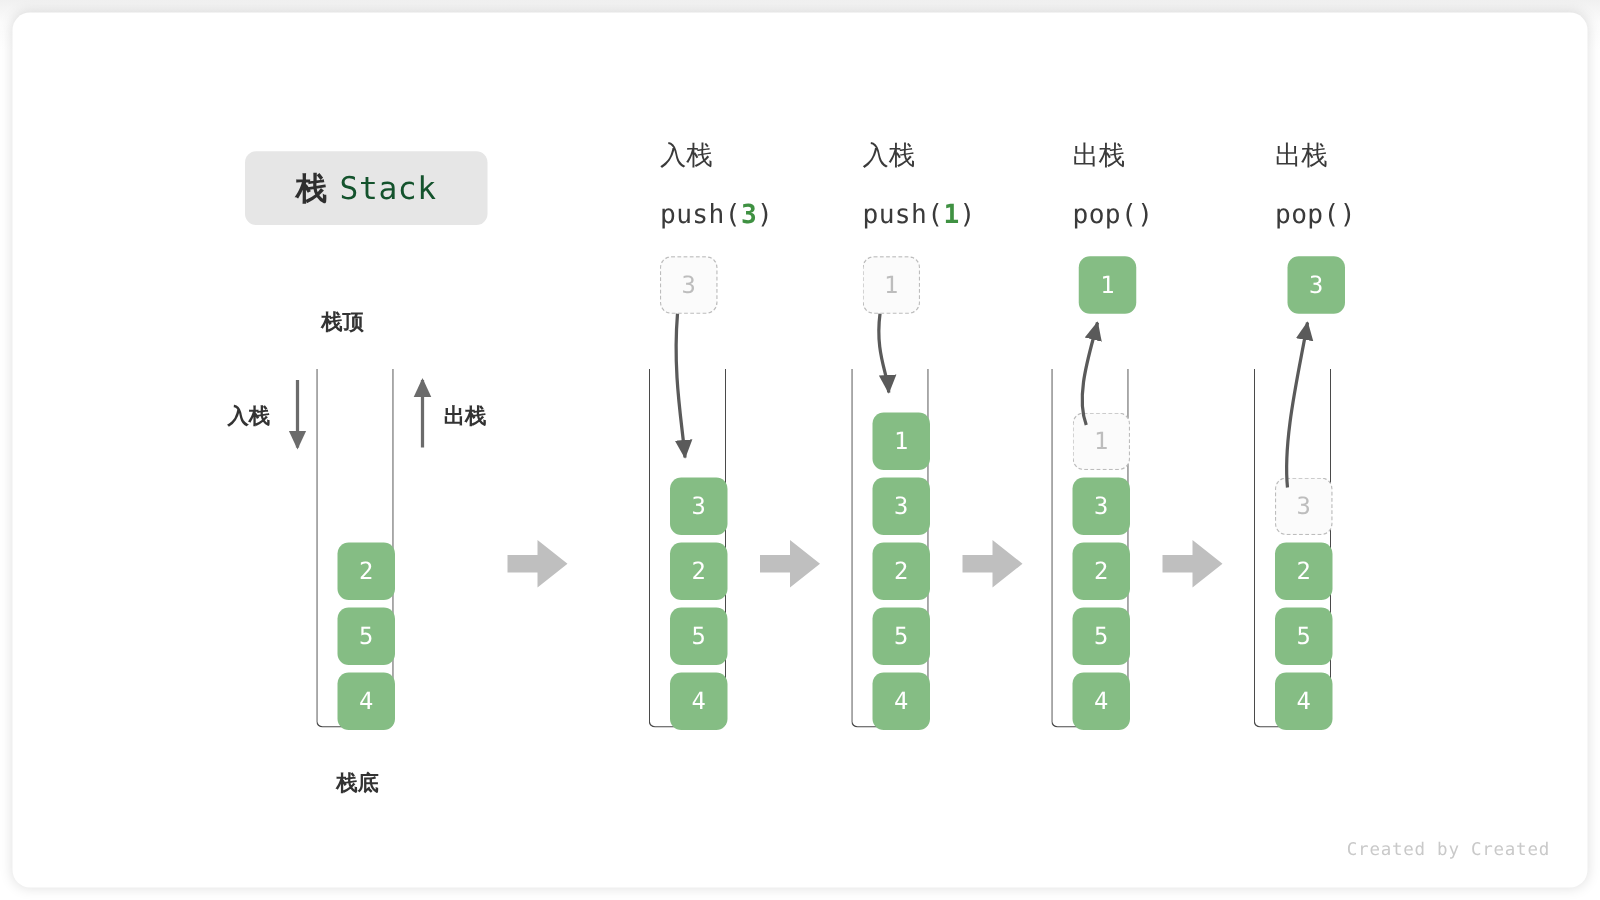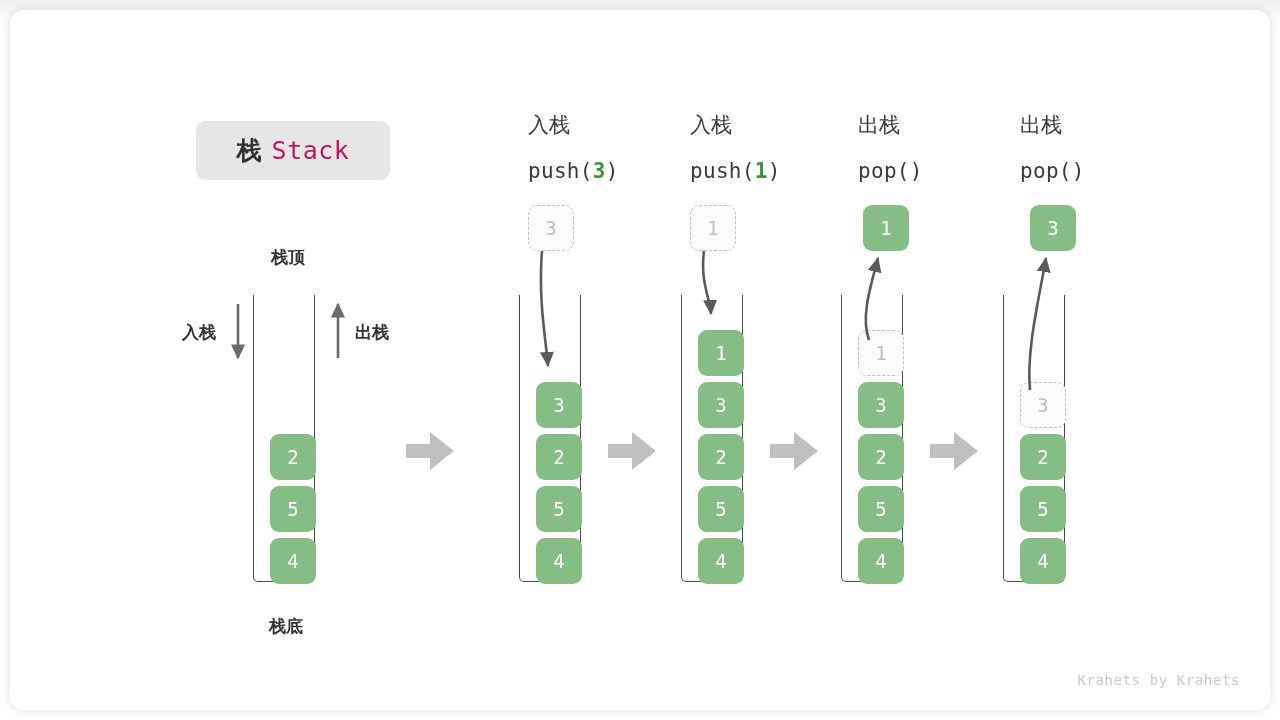--- a/index.html
+++ b/index.html
@@ -46,21 +46,21 @@
     gap: 10px;
   }
   .title-cn {
     font-size: 25px;
     font-weight: bold;
     color: #2f2f2f;
     font-family: "Liberation Sans", sans-serif;
   }
   .title-en {
     font-size: 25px;
-    color: #be185d;
+    color: #14532d;
     font-family: "DejaVu Sans Mono", monospace;
     letter-spacing: 0.5px;
   }
 
   
   .lbl-bold {
     position: absolute;
     font-size: 17px;
     font-weight: bold;
     color: #333333;
@@ -153,21 +153,21 @@
 <body>
 
 <div id="canvas">
   <div class="card">
 
     <div class="title-badge">
       <span class="title-cn">栈</span>
       <span class="title-en">Stack</span>
     </div>
 
-    <div class="lbl-bold" style="left:261px; top:236px;">栈顶</div>
+    <div class="lbl-bold" style="left:247px; top:236px;">栈顶</div>
     <div class="lbl-bold" style="left:259px; top:605px;">栈底</div>
     <div class="lbl-bold" style="left:172px; top:311px;">入栈</div>
     <div class="lbl-bold" style="left:345px; top:311px;">出栈</div>
 
     <div class="step-head" style="left:518px; top:100px;">
       <div class="step-cn">入栈</div>
       <div class="step-code"><span>push(</span><span class="arg">3</span><span>)</span></div>
     </div>
 
     <div class="step-head" style="left:680px; top:100px;">
@@ -250,16 +250,16 @@
         <path d="M598,434 h24 v-12 l24,19 -24,19 v-12 h-24 z"></path>
       </g>
       <g fill="#bfbfbf">
         <path d="M760,434 h24 v-12 l24,19 -24,19 v-12 h-24 z"></path>
       </g>
       <g fill="#bfbfbf">
         <path d="M920,434 h24 v-12 l24,19 -24,19 v-12 h-24 z"></path>
       </g>
     </svg>
 
-    <div class="credit">Krahets by Krahets</div>
+    <div class="credit">Created by Created</div>
 
   </div>
 </div>
 
 </body></html>

